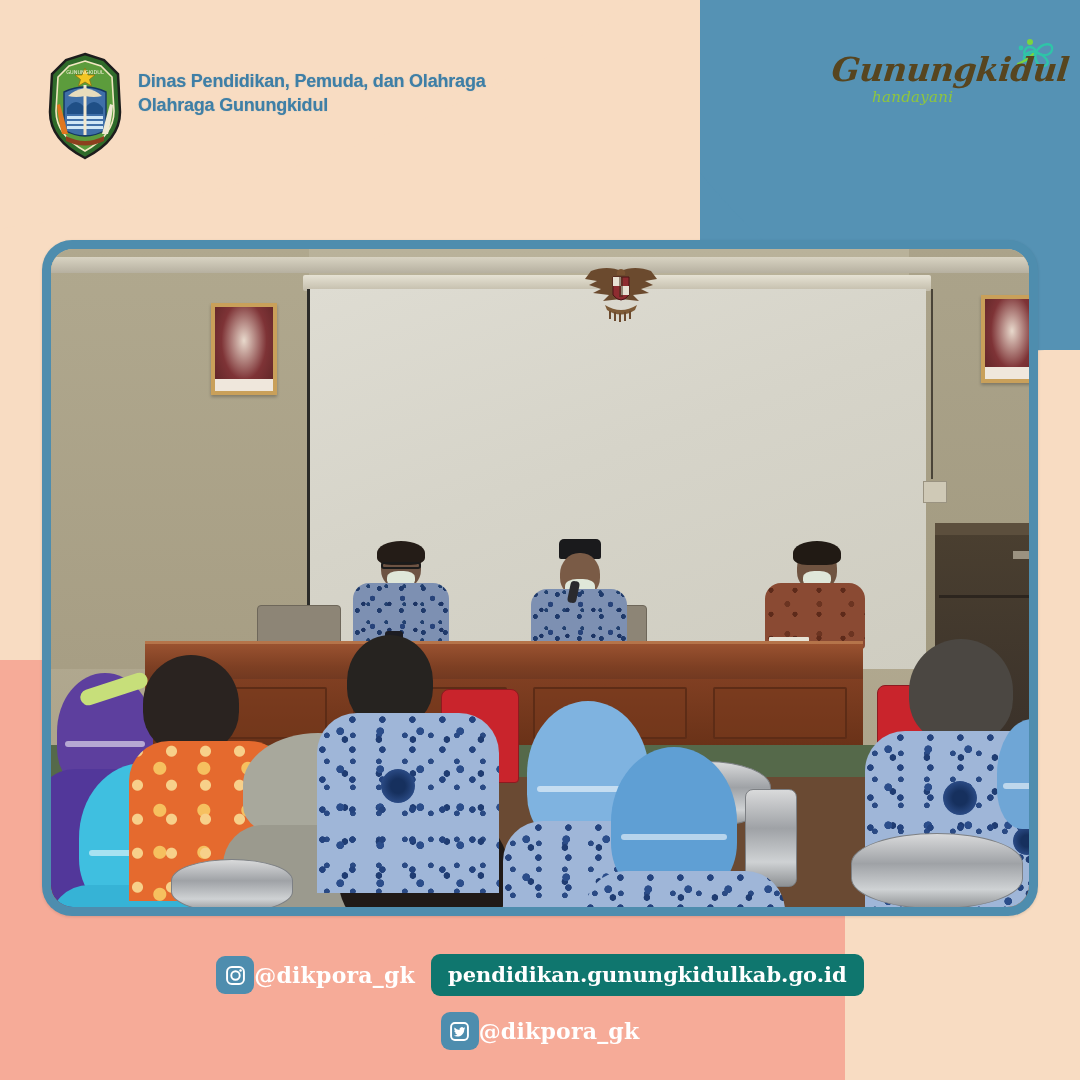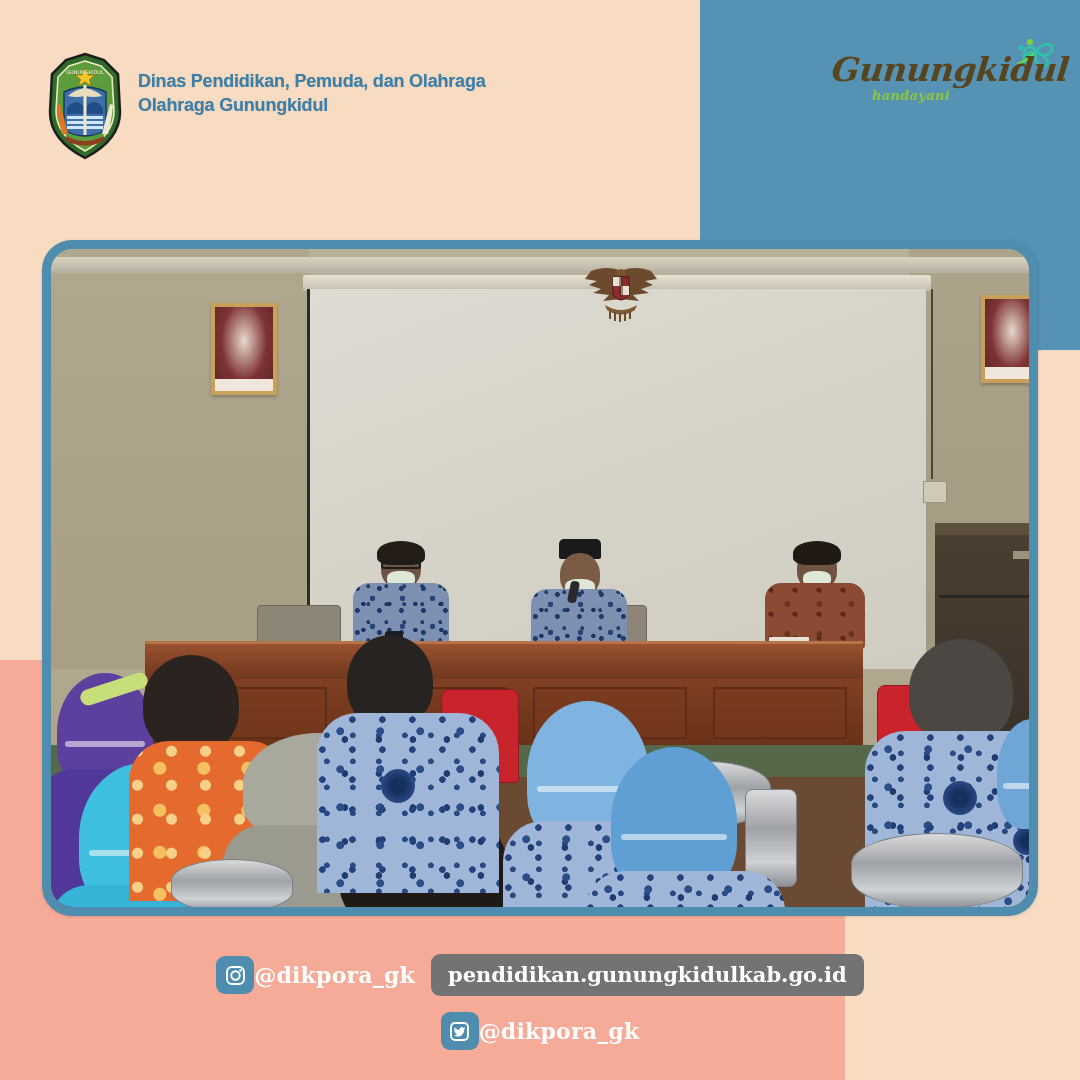--- a/index.html
+++ b/index.html
@@ -92,22 +92,22 @@
     position:absolute;left:0;top:12px;width:200px;
     font-family:"DejaVu Serif", serif;
     font-style:italic;font-weight:bold;
     font-size:33px;color:#57451f;
     letter-spacing:-0.5px;
     transform:skewX(-6deg);
   }
   .wm-sub{
     position:absolute;left:40px;top:50px;
     font-family:"DejaVu Serif", serif;
-    font-style:italic;font-weight:bold;
-    font-size:13px;color:#8fc63d;
+    font-style:italic;font-weight:normal;
+    font-size:15px;color:#8fc63d;
     letter-spacing:0.3px;
   }
   .wm-flower{position:absolute;right:4px;top:-8px;width:46px;height:46px;}
 
   
   .photo-frame{
     position:absolute;left:42px;top:240px;
     width:996px;height:676px;
     background:#4e8dae;
     border-radius:30px;
@@ -289,21 +289,21 @@
     display:flex;align-items:center;justify-content:center;
     flex:0 0 auto;
   }
   .f-label{
     color:#ffffff;font-size:22px;font-weight:bold;
     font-family:"DejaVu Serif", serif;
     letter-spacing:.2px;white-space:nowrap;
   }
   .f-label.small{font-size:19px;}
   .url-pill{
-    background:#737373;border-radius:9px;
+    background:#0f766e;border-radius:9px;
     padding:8px 17px 9px;
     color:#ffffff;font-size:21px;font-weight:bold;
     font-family:"DejaVu Serif", serif;
     white-space:nowrap;
   }
 </style>
 </head>
 <body>
 
 <div id="poster">

